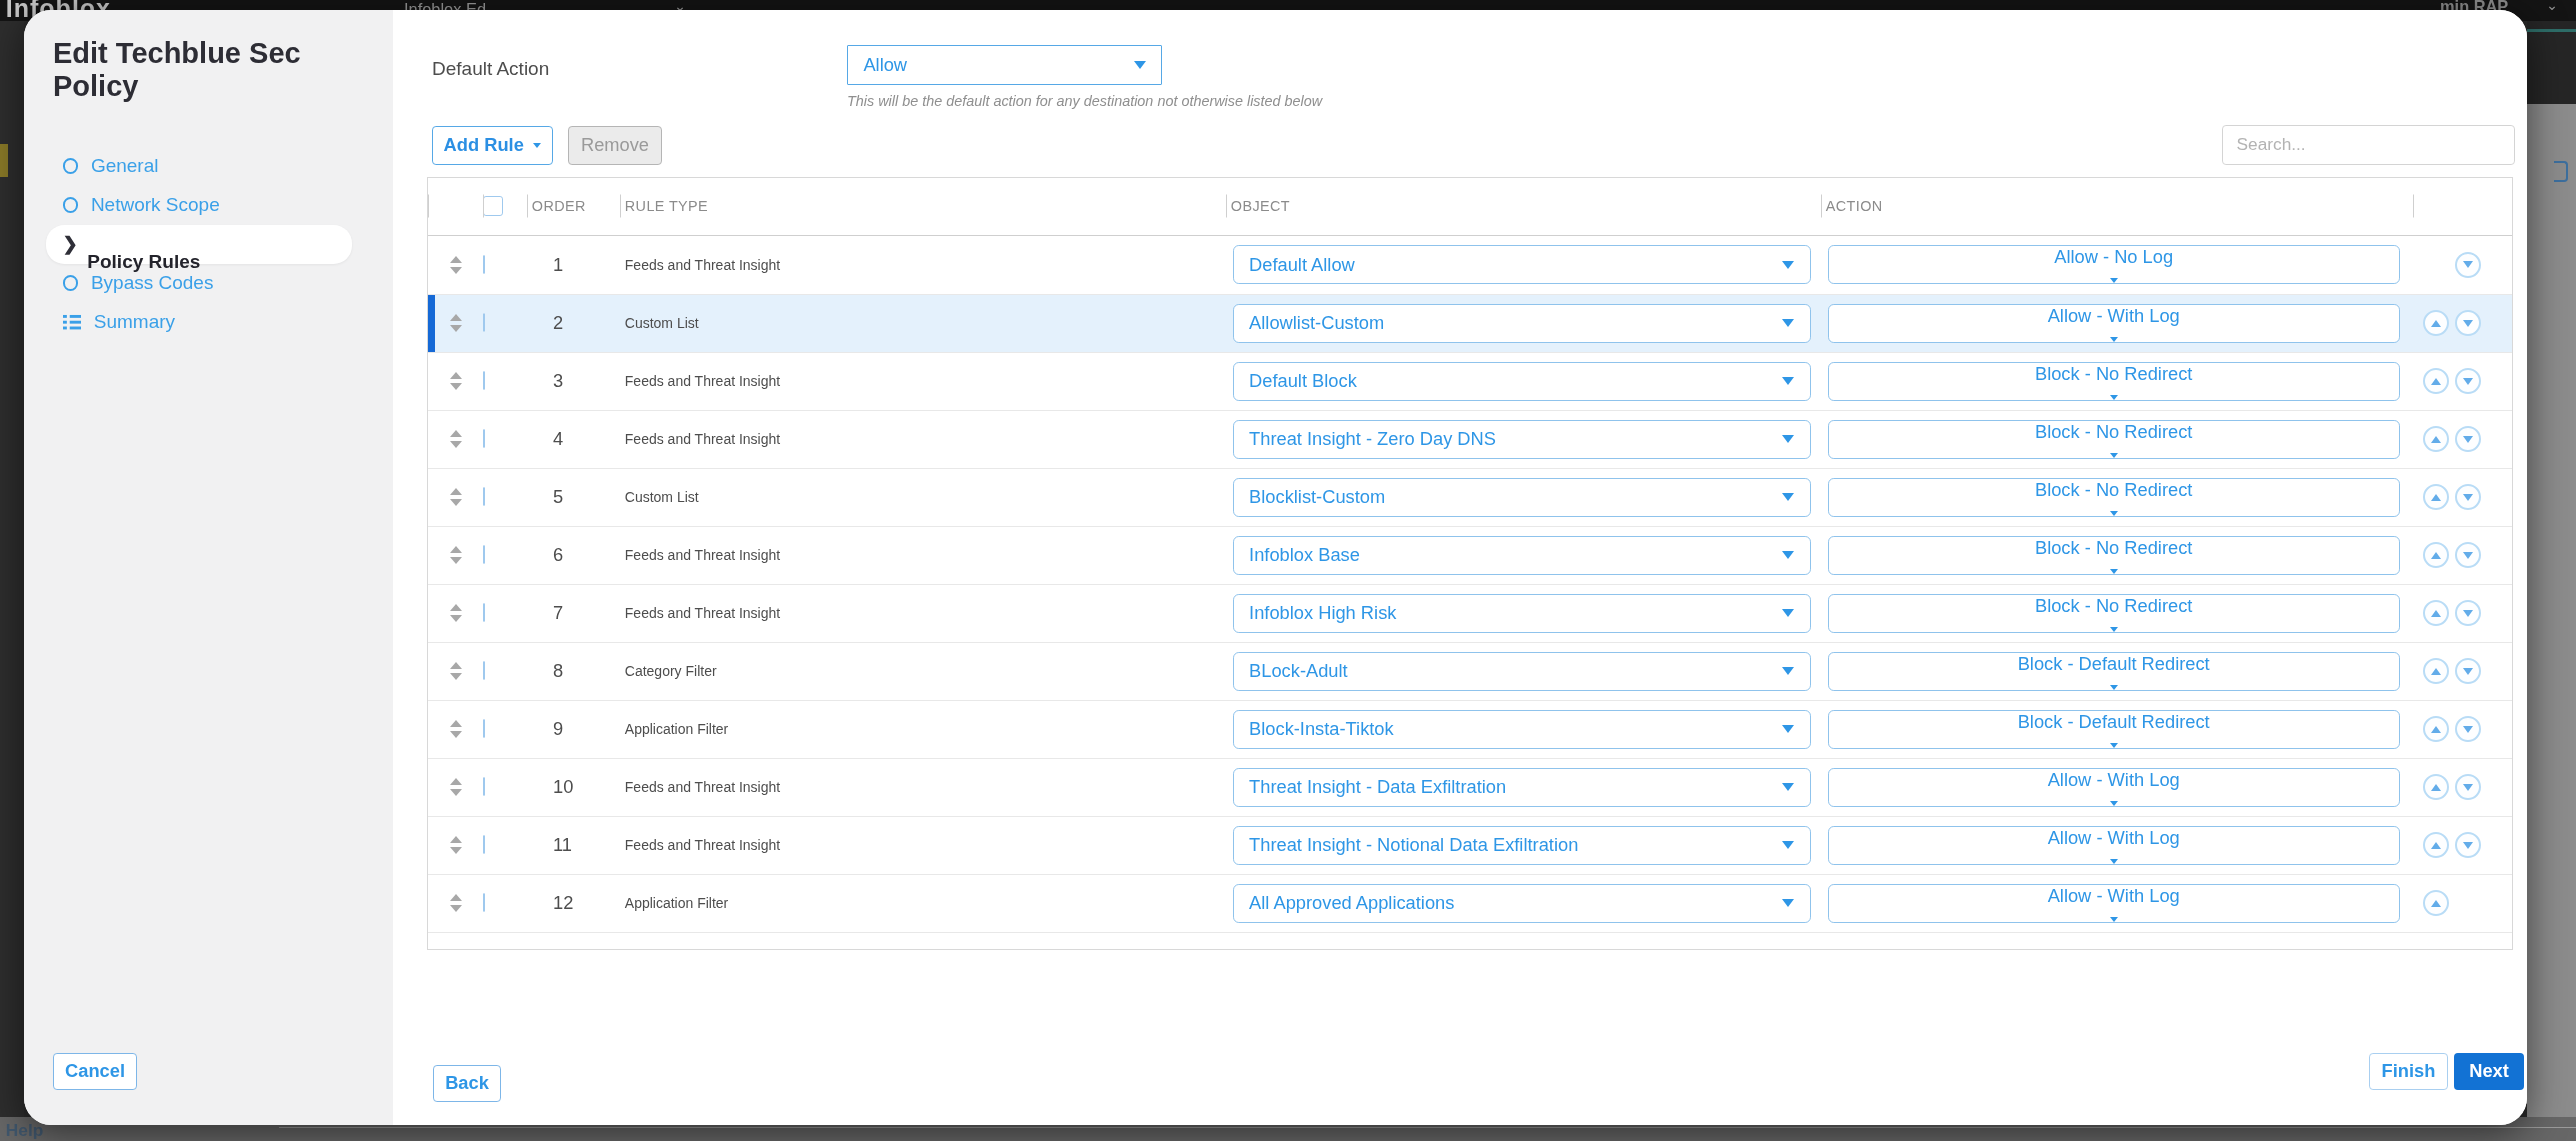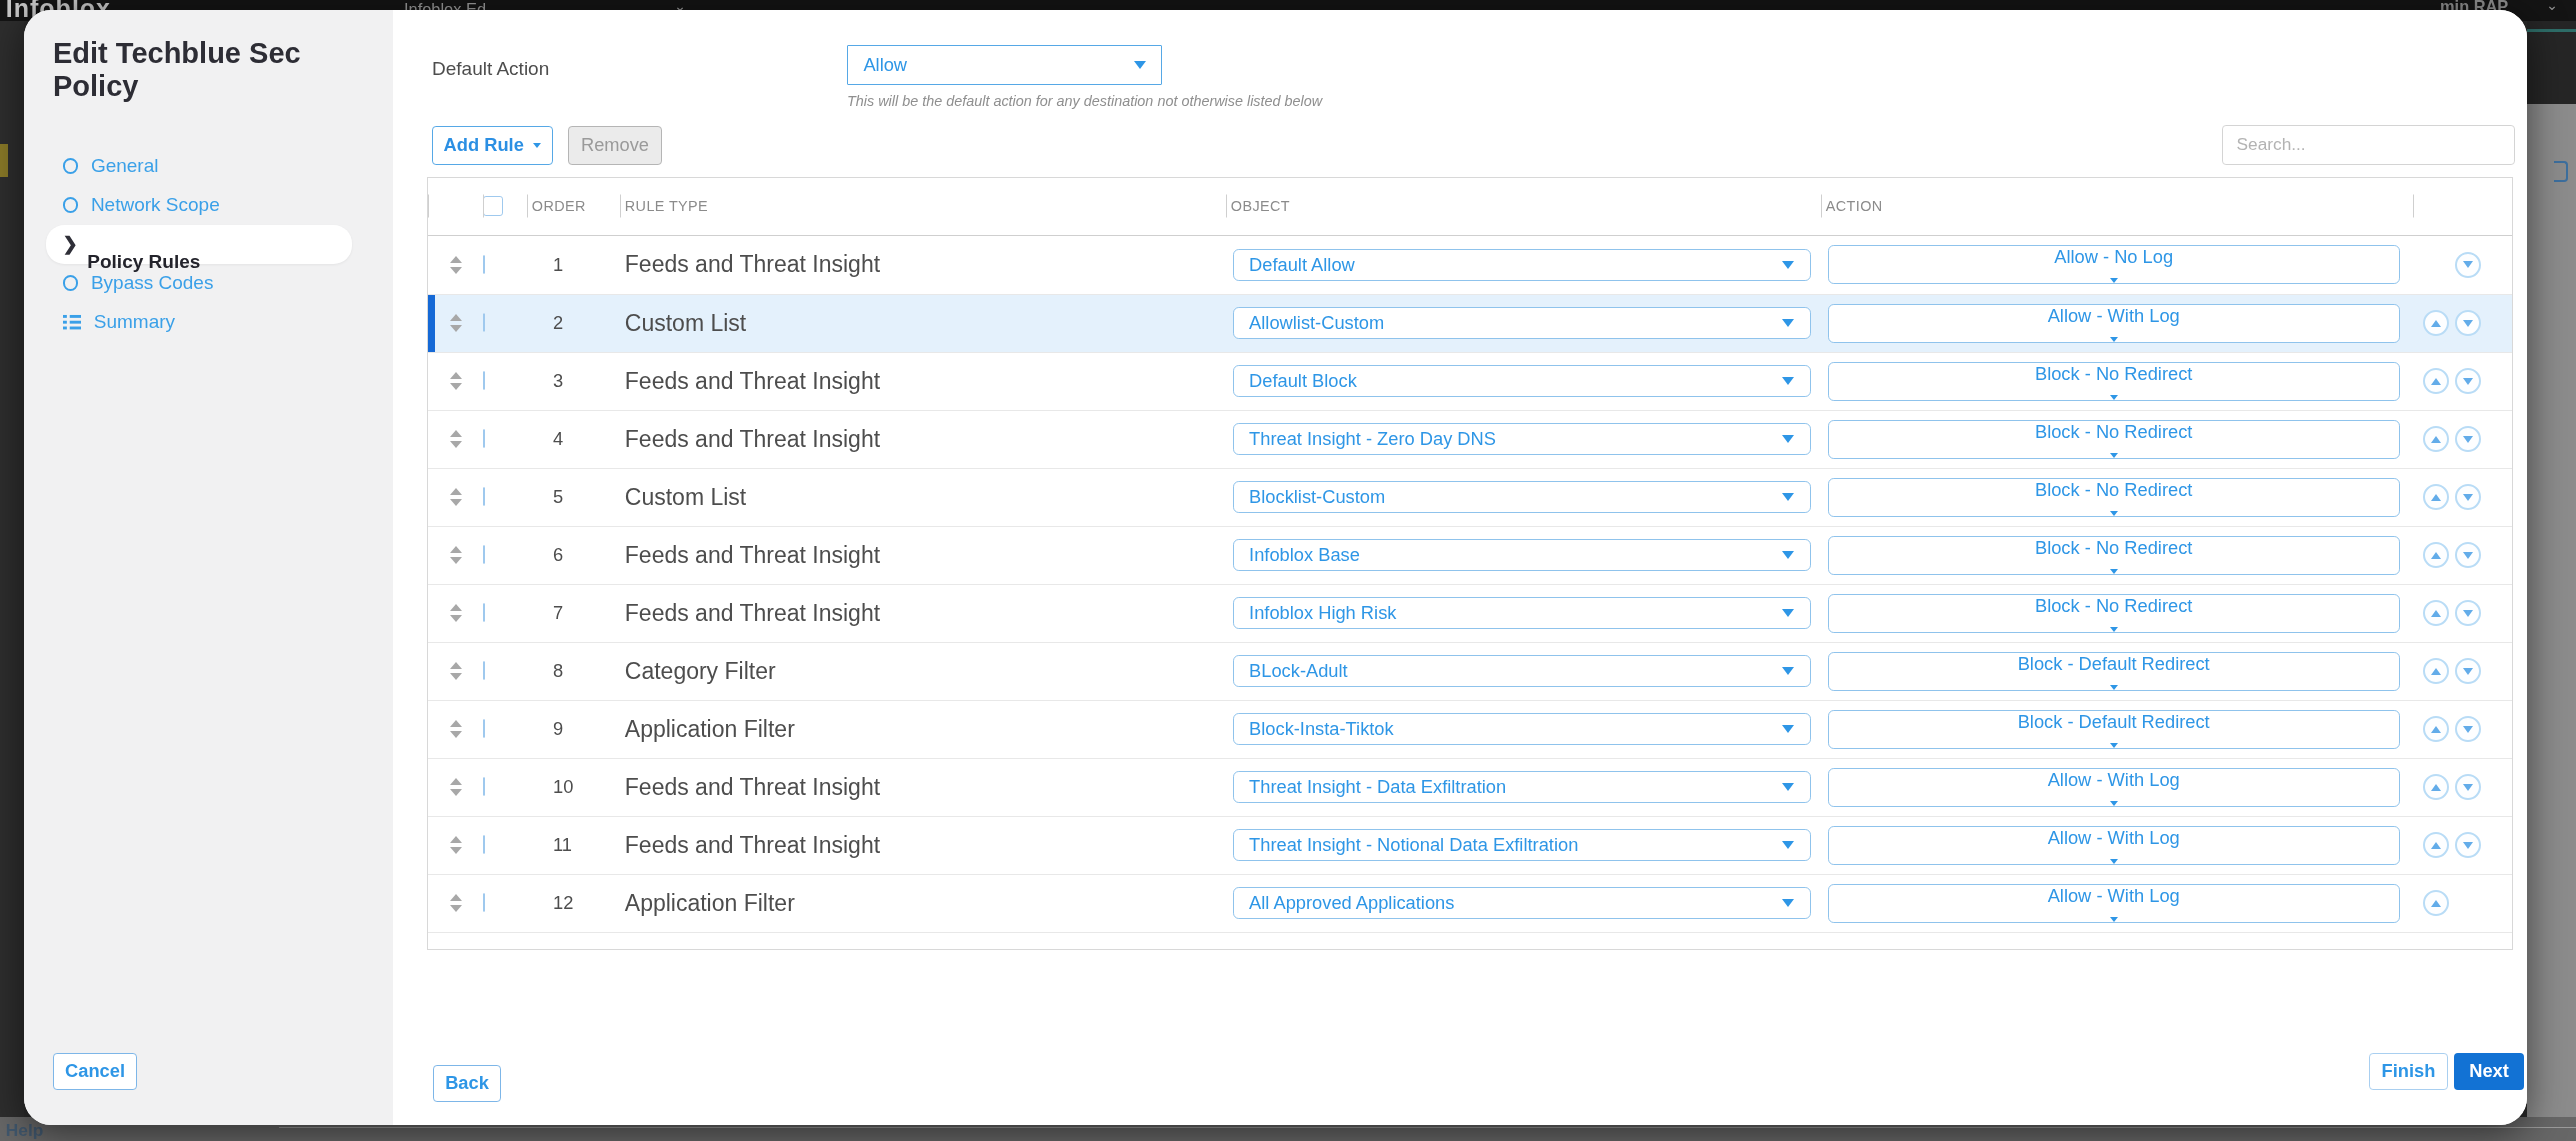--- a/index.html
+++ b/index.html
@@ -73,23 +73,23 @@
   .trow:first-child { border-top:none; }
   .trow.selected { background:#e4f1fc; }
   .trow.selected::before { content:""; position:absolute; left:0; top:0; width:6.7px; height:100%; background:#1569d6; }
   .trow-empty { height:17.3px; border-top:1px solid #e8e8e8; }
 
   .drag-handle { display:flex; flex-direction:column; align-items:center; gap:3.9px; justify-self:center; cursor:grab; }
   .drag-handle .t-up { width:0;height:0;border-left:6.7px solid transparent;border-right:6.7px solid transparent;border-bottom:7.7px solid #a8a8a8; }
   .drag-handle .t-dn { width:0;height:0;border-left:6.7px solid transparent;border-right:6.7px solid transparent;border-top:7.7px solid #a8a8a8; }
   .cbox { width:20px; height:20px; border:1.4px solid #9fc9ee; border-radius:2.9px; background:#fff; cursor:pointer; }
   .order-cell { font-size:18.3px; color:#4d4d4d; padding-left:26px; }
-  .ruletype-cell { font-size:23px; color:#4d4d4d; padding-left:4.8px; }
-
-  .obj-select { margin-left:6.7px; width:578px; height:32px; border:1.4px solid #8fc3ec; border-radius:5.8px;
+  .ruletype-cell { font-size:14px; color:#4d4d4d; padding-left:4.8px; }
+
+  .obj-select { margin-left:6.7px; width:578px; height:39px; border:1.4px solid #8fc3ec; border-radius:5.8px;
     display:flex; align-items:center; padding:0 15.4px; background:#fff; cursor:pointer; }
   .obj-select .val { flex:1; font-size:18.3px; color:#2e96e6; white-space:nowrap; overflow:hidden; }
   .act-select { margin-left:6.7px; width:572px; height:39px; border:1.4px solid #8fc3ec; border-radius:5.8px;
     display:flex; align-items:center; padding:0 15.4px; background:#fff; cursor:pointer;flex-direction:column; }
   .act-select .val { flex:1; font-size:18.3px; color:#2e96e6; }
 
   .updown-cell { position:relative; height:100%; display:flex; align-items:center; gap:6.7px; padding-left:9.6px; }
   .circle-btn { width:26px; height:26px; border-radius:50%; border:2.4px solid #b9dcf6; display:flex;
     align-items:center; justify-content:center; cursor:pointer; background:#fdfeff; }
   .circle-btn .up { width:0;height:0;border-left:5.8px solid transparent;border-right:5.8px solid transparent;border-bottom:7.7px solid #63ace9; }

